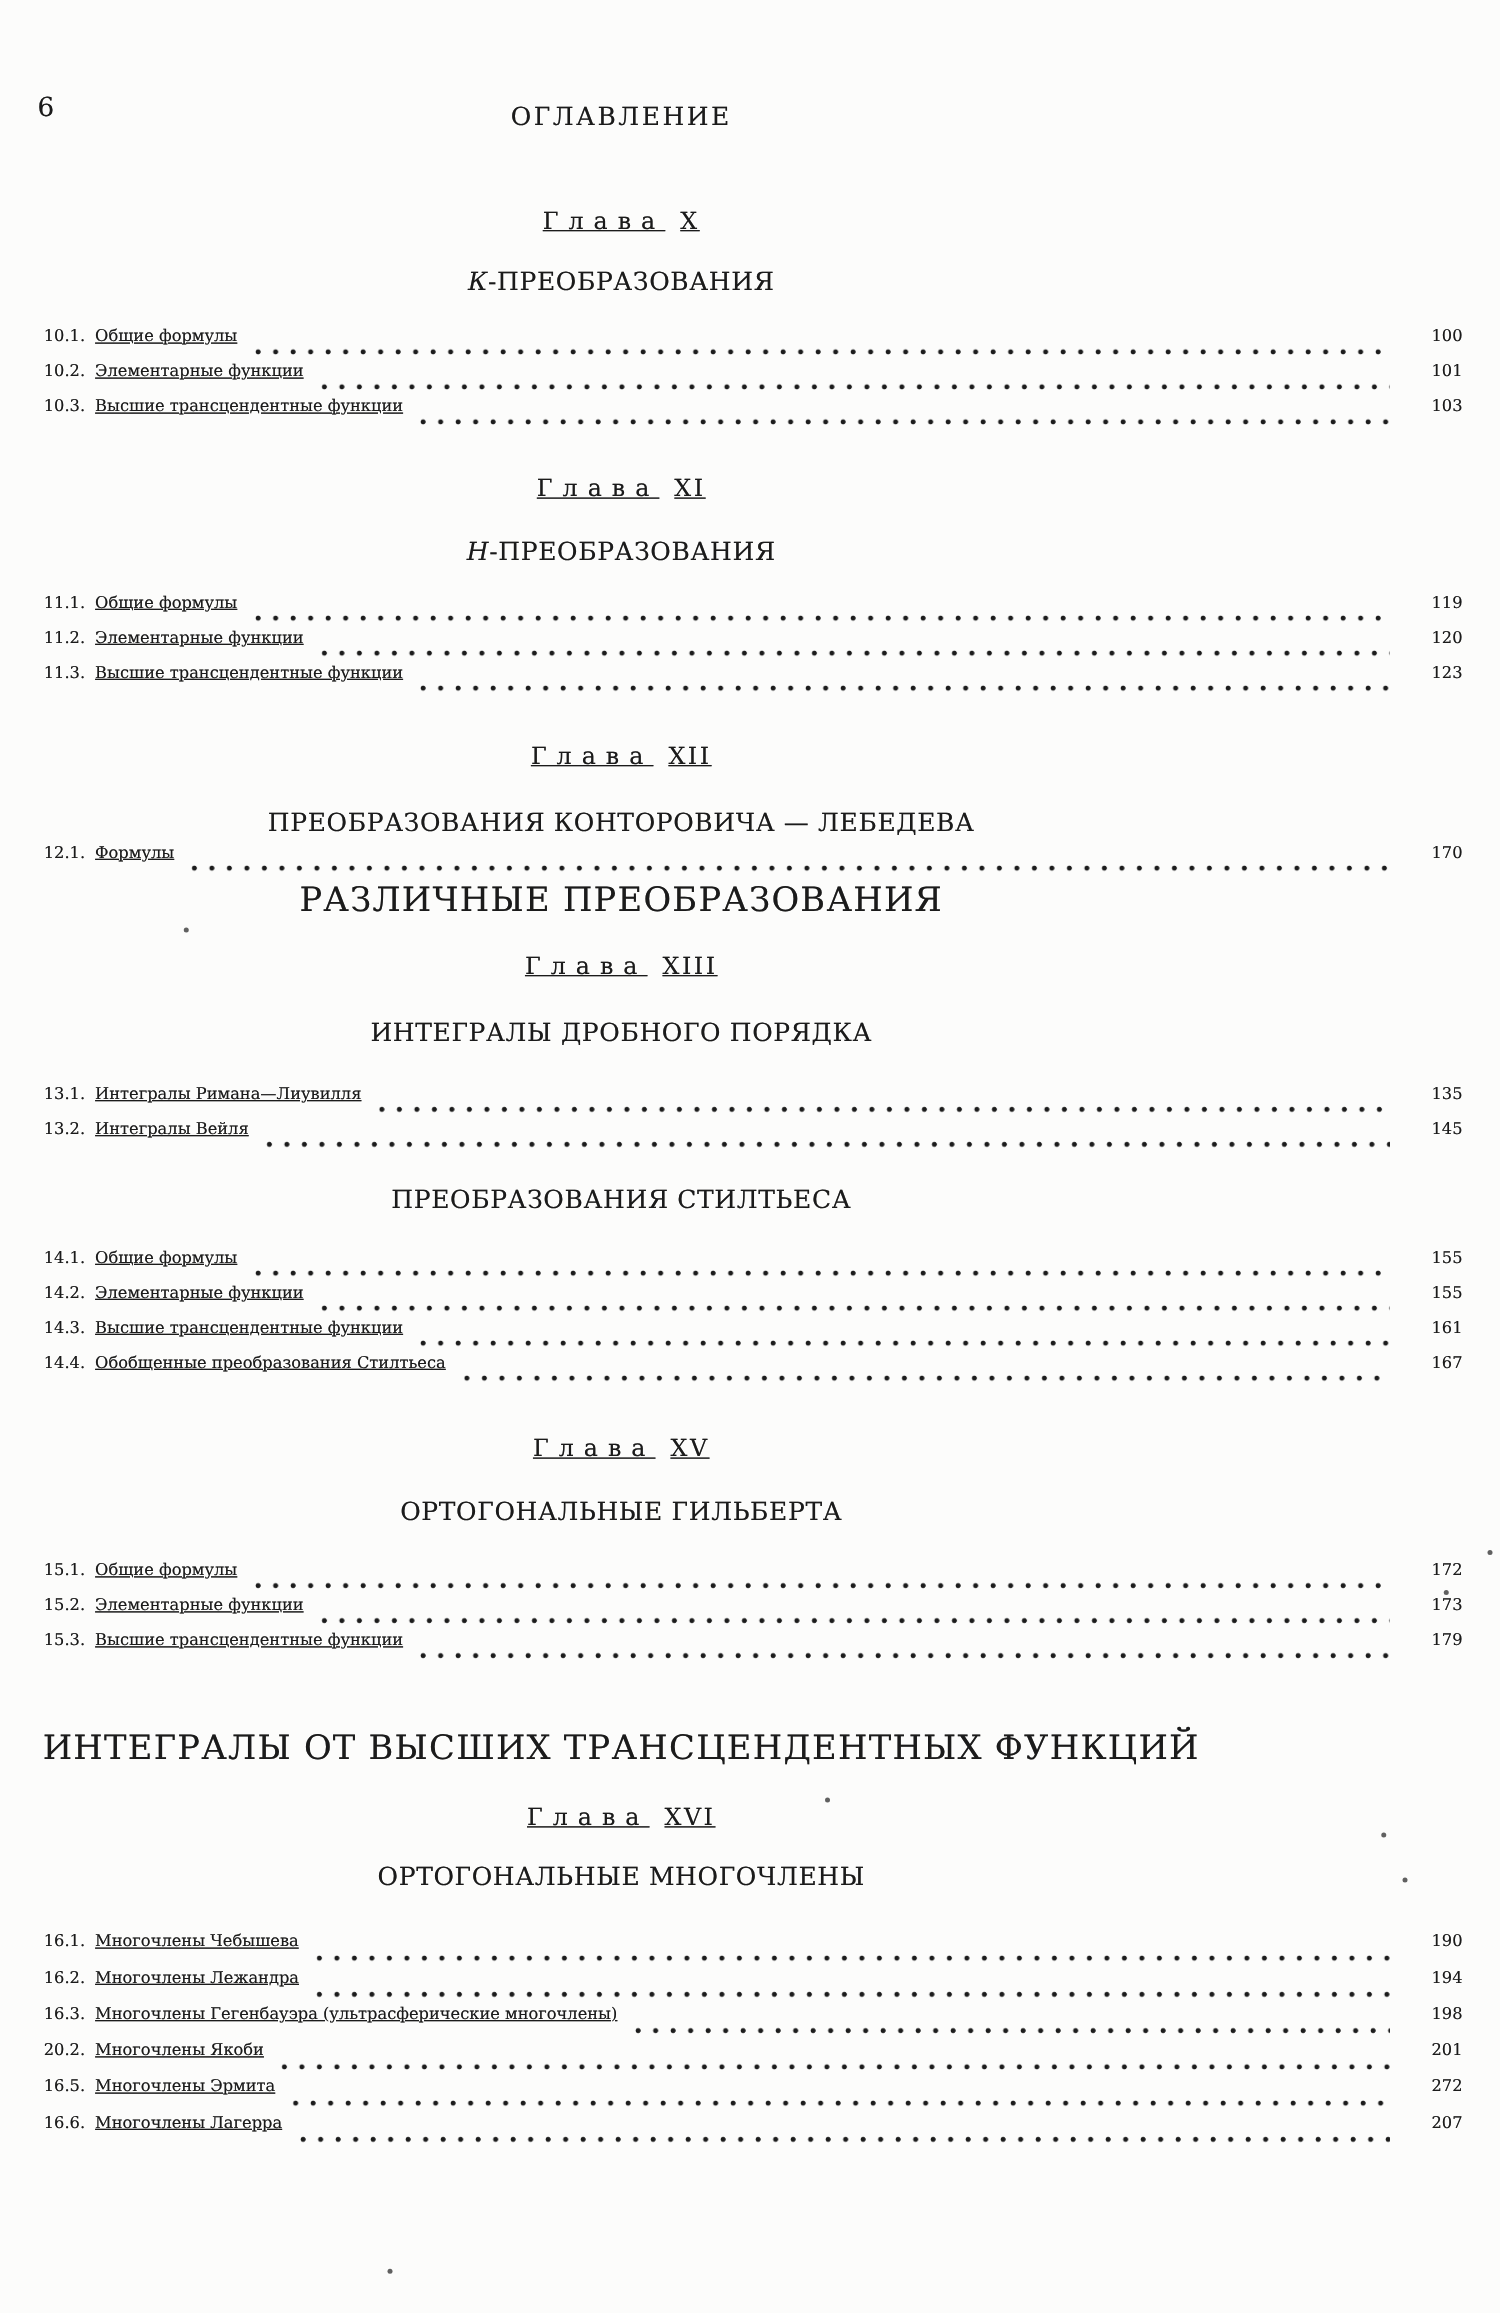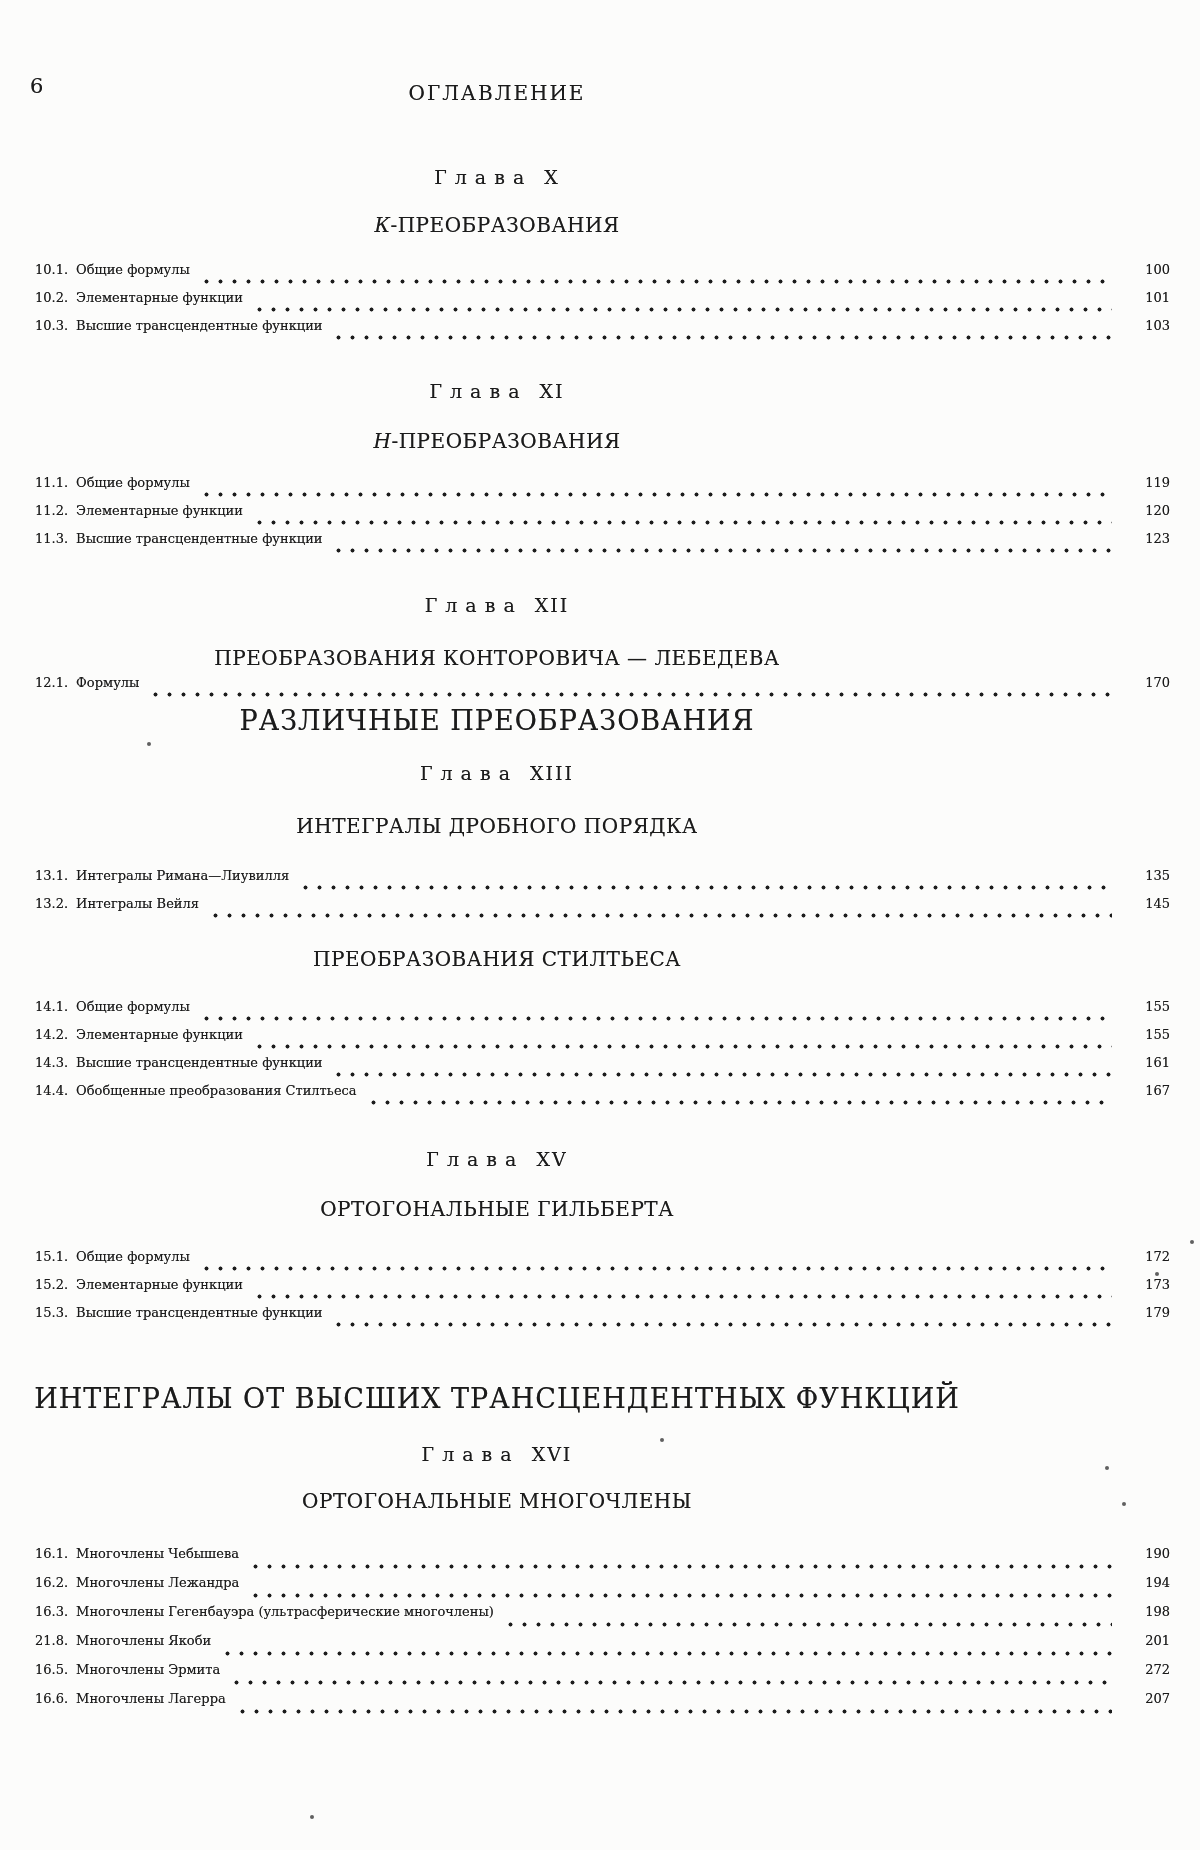--- a/index.html
+++ b/index.html
@@ -28,20 +28,21 @@
     font-size: 20px;
     letter-spacing: 2px;
     line-height: 26px;
   }
   .chapter-head {
     width: 994px;
     text-align: center;
     font-size: 19px;
     line-height: 26px;
     white-space: nowrap;
+    text-decoration: underline;
   }
   .chapter-head .glava { letter-spacing: 8px; }
   .chapter-head .numeral { margin-left: 12px; letter-spacing: 2px; }
   .chapter-title {
     width: 994px;
     text-align: center;
     font-size: 20px;
     letter-spacing: 0.5px;
     line-height: 26px;
     white-space: nowrap;
@@ -58,21 +59,21 @@
   .entries { margin-left: 35px; margin-right: 30px; }
   .entry {
     display: flex;
     align-items: baseline;
     height: 28px;
     font-size: 13px;
     white-space: nowrap;
   }
   .entries.pitch29 .entry { height: 29px; }
   .entry .num { margin-right: 8px; flex: none; }
-  .entry .etitle { flex: none; }
+  .entry .etitle { flex: none; text-decoration: underline; }
   .entry .dots {
     flex: 1 1 auto;
     align-self: flex-end;
     height: 5px;
     margin: 0 10px 6px 14px;
     background-image: radial-gradient(circle at 2.5px 2.5px, #1c1c1c 1.7px, rgba(0,0,0,0) 2.3px);
     background-size: 14px 5px;
     background-repeat: repeat-x;
     background-position: left bottom;
   }
@@ -249,21 +250,21 @@
       <span class="dots"></span>
       <span class="pg">194</span>
     </div>
     <div class="entry">
       <span class="num">16.3.</span>
       <span class="etitle">Многочлены Гегенбауэра (ультрасферические многочлены)</span>
       <span class="dots"></span>
       <span class="pg">198</span>
     </div>
     <div class="entry">
-      <span class="num">21.8.</span>
+      <span class="num">20.2.</span>
       <span class="etitle">Многочлены Якоби</span>
       <span class="dots"></span>
       <span class="pg">201</span>
     </div>
     <div class="entry">
       <span class="num">16.5.</span>
       <span class="etitle">Многочлены Эрмита</span>
       <span class="dots"></span>
       <span class="pg">272</span>
     </div>

